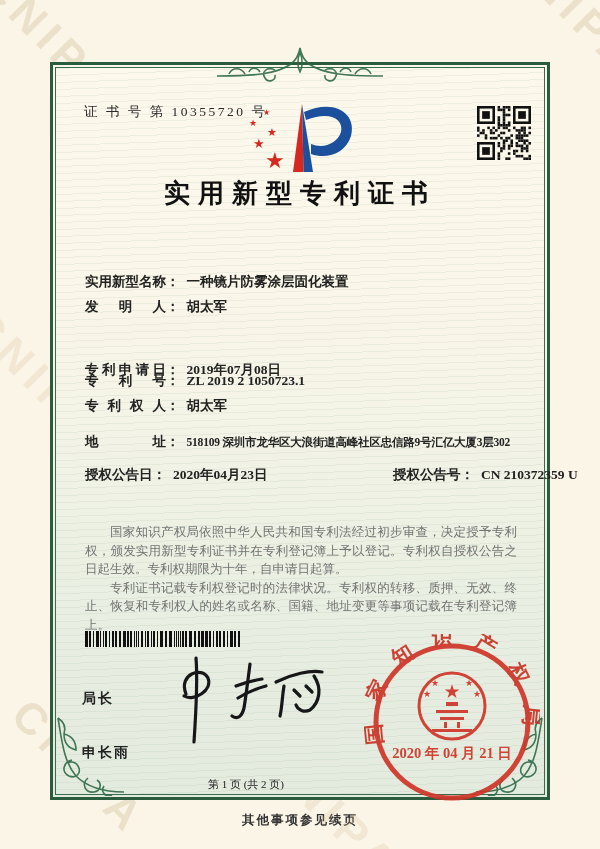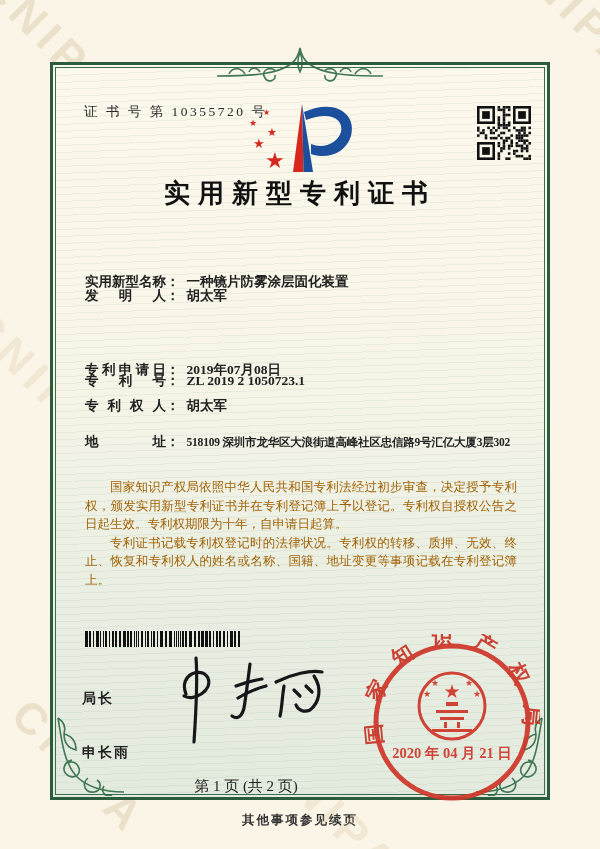--- a/index.html
+++ b/index.html
@@ -21,25 +21,25 @@
   .orn{position:absolute;z-index:3;}
   
   .cert-no{position:absolute;left:84px;top:103px;font-size:13.5px;letter-spacing:2.5px;color:#2a2a2a;}
   .title{position:absolute;left:0;top:176px;width:100%;text-align:center;font-size:26px;
          font-weight:bold;letter-spacing:8px;color:#111;}
   .frow{position:absolute;left:85px;font-size:13.5px;font-weight:bold;color:#222;white-space:nowrap;}
   .flabel{display:inline-block;width:81px;text-align:justify;text-align-last:justify;}
   .fvalue{margin-left:7px;}
   .fvalue.small{font-size:11.5px;letter-spacing:-0.2px;}
   .grant2{position:absolute;left:308px;top:0;}
-  .paras{position:absolute;left:85px;top:478px;width:432px;font-size:12.5px;line-height:18.6px;
-         color:#a16207;text-align:justify;}
+  .paras{position:absolute;left:85px;top:523px;width:432px;font-size:12.5px;line-height:18.6px;
+         color:#737373;text-align:justify;}
   .paras p{margin:0;text-indent:2em;}
   .director{position:absolute;left:82px;font-size:14px;font-weight:bold;color:#222;letter-spacing:2px;}
-  .page-ind{position:absolute;left:0;top:777px;width:492px;text-align:center;font-size:15px;color:#222;}
+  .page-ind{position:absolute;left:0;top:777px;width:492px;text-align:center;font-size:11px;color:#222;}
   .footer-note{position:absolute;left:0;top:812px;width:600px;text-align:center;font-size:12.5px;
          letter-spacing:2px;color:#333;font-weight:bold;}
   .sig{position:absolute;left:158px;top:652px;z-index:4;}
   .seal{position:absolute;left:364px;top:634px;z-index:5;opacity:0.93;}
   svg{display:block;}
 </style>
 </head>
 <body>
 
 <div class="page">
@@ -237,36 +237,42 @@
         <rect x="46.28571428571429" y="51.42857142857143" w="2.5714285714285716" width="2.5714285714285716" height="2.5714285714285716" fill="#111"></rect>
         <rect x="48.85714285714286" y="51.42857142857143" w="2.5714285714285716" width="2.5714285714285716" height="2.5714285714285716" fill="#111"></rect>
         <rect x="51.42857142857143" y="51.42857142857143" w="2.5714285714285716" width="2.5714285714285716" height="2.5714285714285716" fill="#111"></rect>
       </svg>
 
     <div class="title">实用新型专利证书</div>
 
     <div class="frow" style="top:249px;margin-top:24px;">
       <span class="flabel">实用新型名称</span><span>：</span><span class="fvalue">一种镜片防雾涂层固化装置</span>
     </div>
-    <div class="frow" style="top:287px;">
+    <div class="frow" style="top:298px;">
       <span class="flabel">发明人</span><span>：</span><span class="fvalue">胡太军</span>
     </div>
     <div class="frow" style="top:324px;margin-top:48px;">
       <span class="flabel">专利号</span><span>：</span><span class="fvalue">ZL 2019 2 1050723.1</span>
     </div>
     <div class="frow" style="top:361px;">
       <span class="flabel">专利申请日</span><span>：</span><span class="fvalue">2019年07月08日</span>
     </div>
     <div class="frow" style="top:397px;">
       <span class="flabel">专利权人</span><span>：</span><span class="fvalue">胡太军</span>
     </div>
     <div class="frow" style="top:433px;">
       <span class="flabel">地址</span><span>：</span><span class="fvalue small">518109 深圳市龙华区大浪街道高峰社区忠信路9号汇亿大厦3层302</span>
     </div>
 
+    <div class="frow" style="top:466px;width:440px;">
+      <span>授权公告日</span><span>：</span><span class="fvalue">2020年04月23日</span>
+      <span class="grant2">
+        <span>授权公告号</span><span>：</span><span class="fvalue">CN 210372359 U</span>
+      </span>
+    </div>
 
     <div class="paras">
       <p>国家知识产权局依照中华人民共和国专利法经过初步审查，决定授予专利权，颁发实用新型专利证书并在专利登记簿上予以登记。专利权自授权公告之日起生效。专利权期限为十年，自申请日起算。</p>
       <p>专利证书记载专利权登记时的法律状况。专利权的转移、质押、无效、终止、恢复和专利权人的姓名或名称、国籍、地址变更等事项记载在专利登记簿上。</p>
     </div>
 
     <svg id="barcode" style="position:absolute;left:85px;top:631px;" width="156" height="16" viewBox="0 0 156 16">
         <rect x="0" y="0" w="3" width="3" height="16" fill="#111"></rect>
         <rect x="4" y="0" w="2" width="2" height="16" fill="#111"></rect>
         <rect x="8" y="0" w="1" width="1" height="16" fill="#111"></rect>

